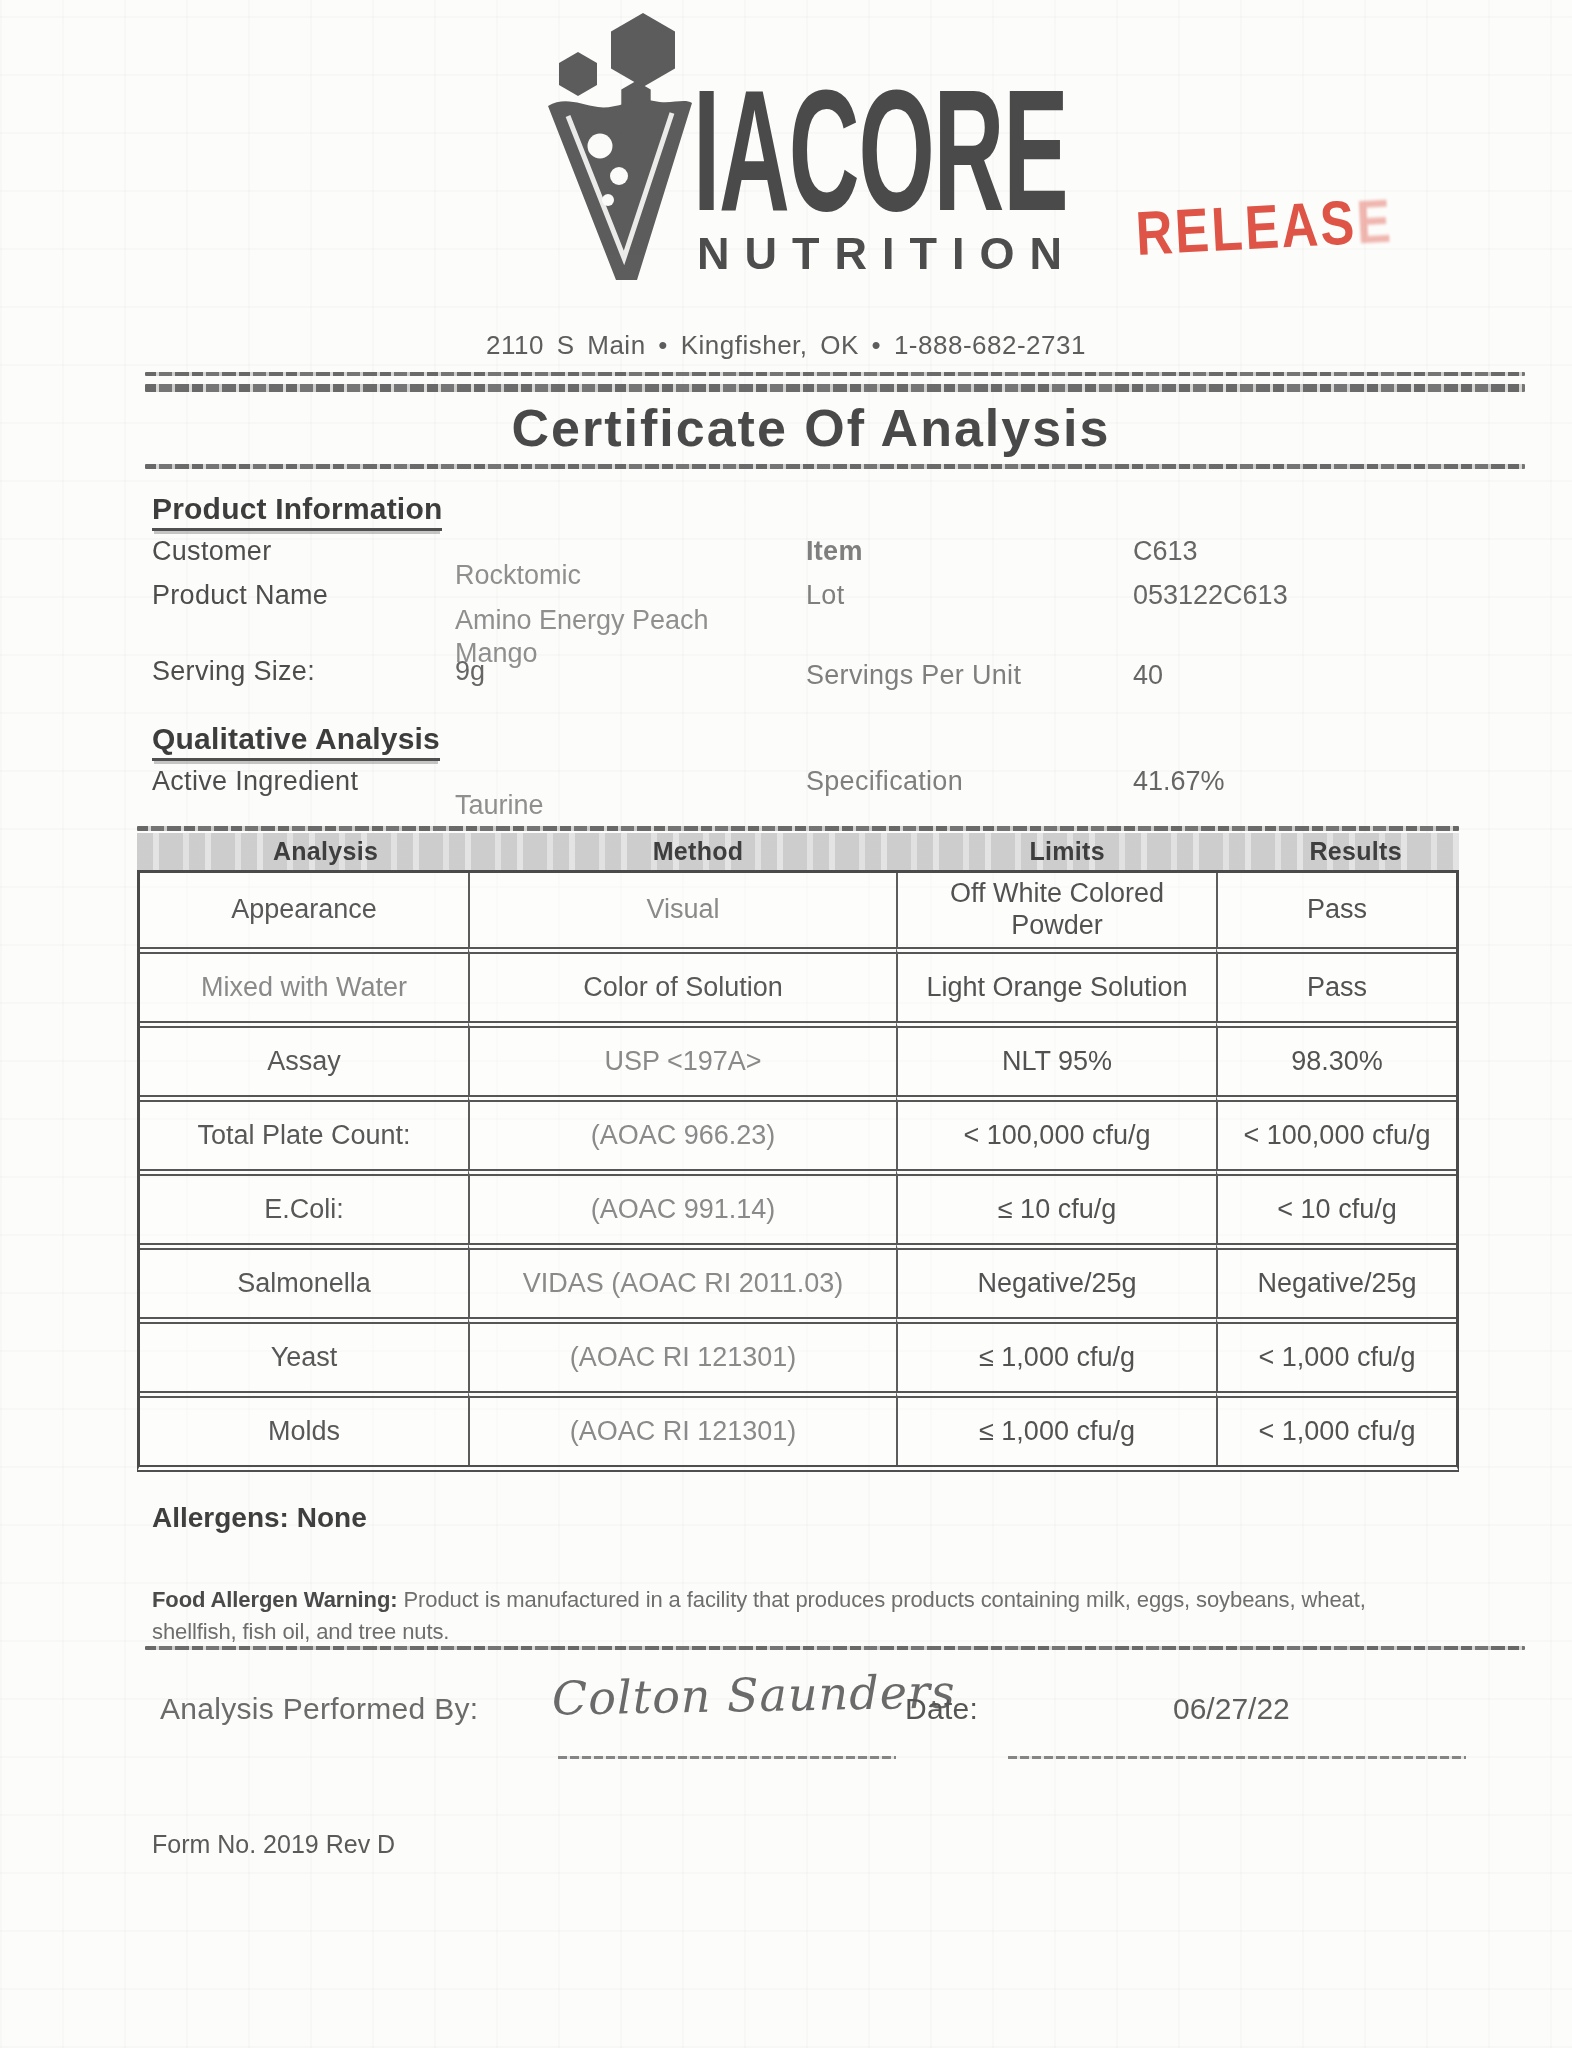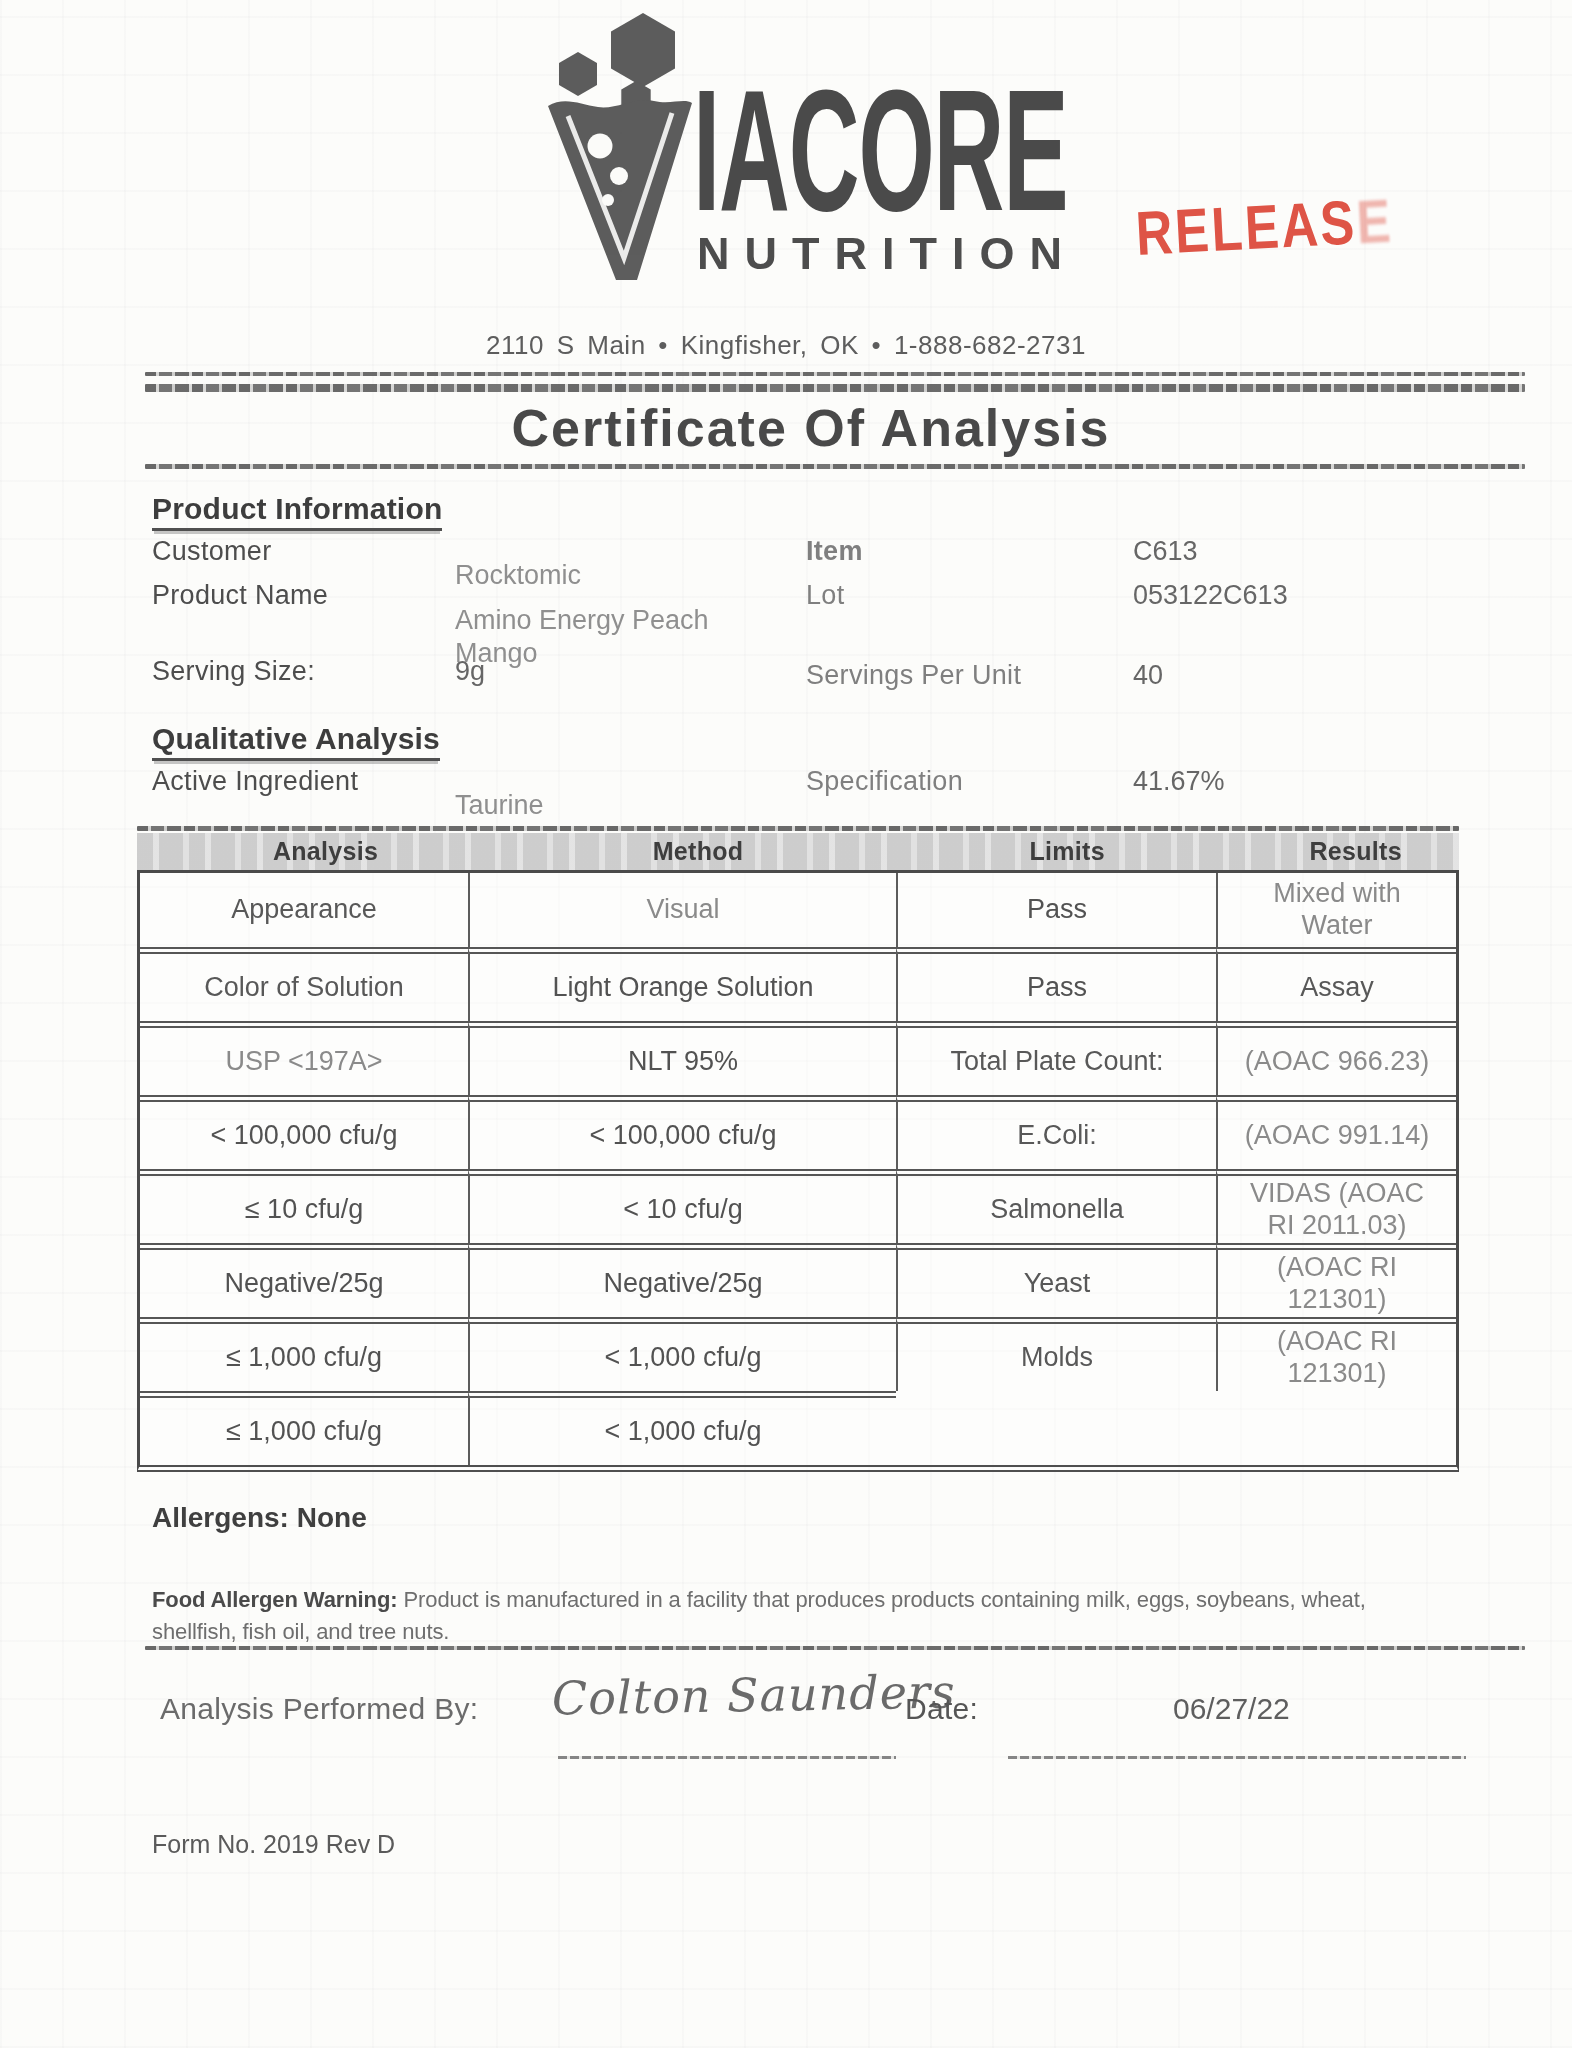--- a/index.html
+++ b/index.html
@@ -173,30 +173,32 @@
   <div class="t-head">
     <div class="th">Analysis</div>
     <div class="th">Method</div>
     <div class="th">Limits</div>
     <div class="th">Results</div>
   </div>
 
   <div class="t-body">
     <div class="td c-analysis">Appearance</div>
     <div class="td c-method">Visual</div>
+    <div class="td c-limits">Off White Colored Powder</div>
     <div class="td c-results">Pass</div>
 
     <div class="td c-method">Mixed with Water</div>
     <div class="td c-analysis">Color of Solution</div>
     <div class="td c-limits">Light Orange Solution</div>
     <div class="td c-results">Pass</div>
 
     <div class="td c-analysis">Assay</div>
     <div class="td c-method">USP &lt;197A&gt;</div>
     <div class="td c-limits">NLT 95%</div>
+    <div class="td c-results">98.30%</div>
 
     <div class="td c-analysis">Total Plate Count:</div>
     <div class="td c-method">(AOAC 966.23)</div>
     <div class="td c-limits">&lt; 100,000 cfu/g</div>
     <div class="td c-results">&lt; 100,000 cfu/g</div>
 
     <div class="td c-analysis">E.Coli:</div>
     <div class="td c-method">(AOAC 991.14)</div>
     <div class="td c-limits">≤ 10 cfu/g</div>
     <div class="td c-results">&lt; 10 cfu/g</div>

